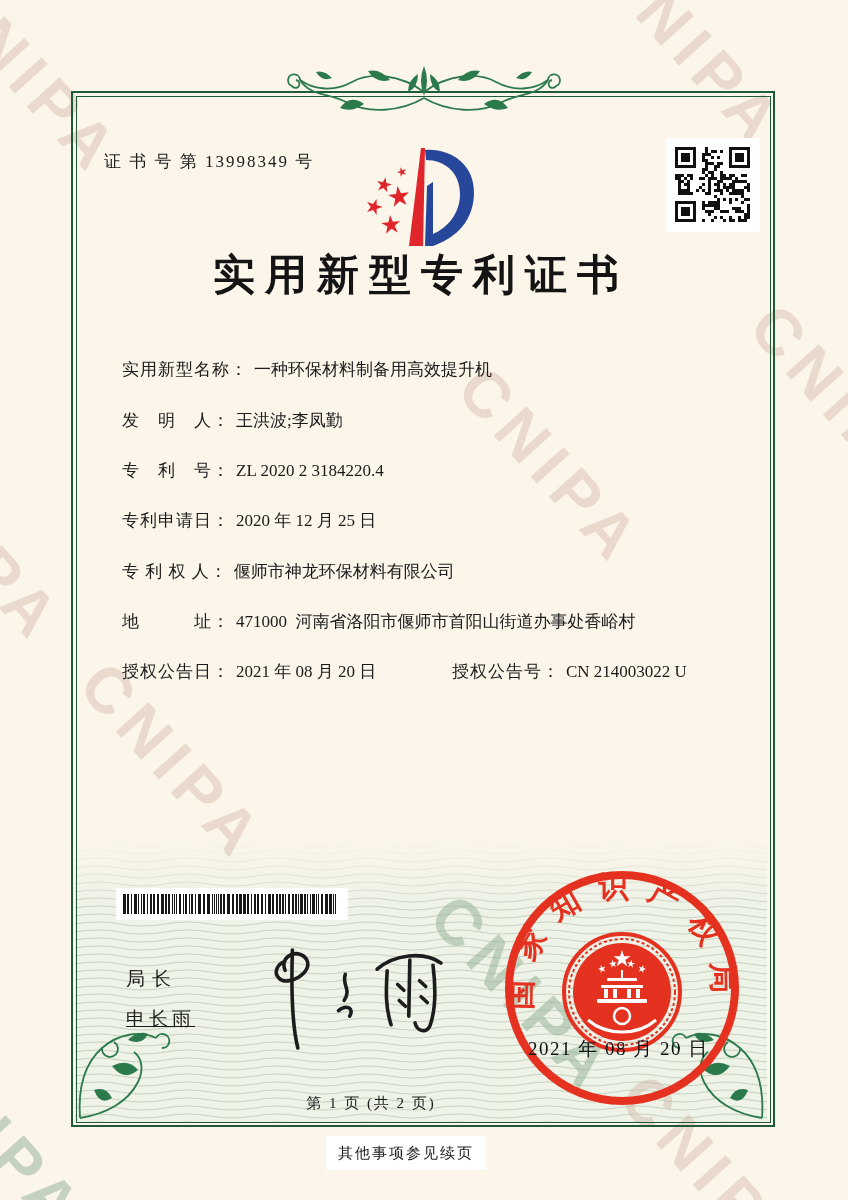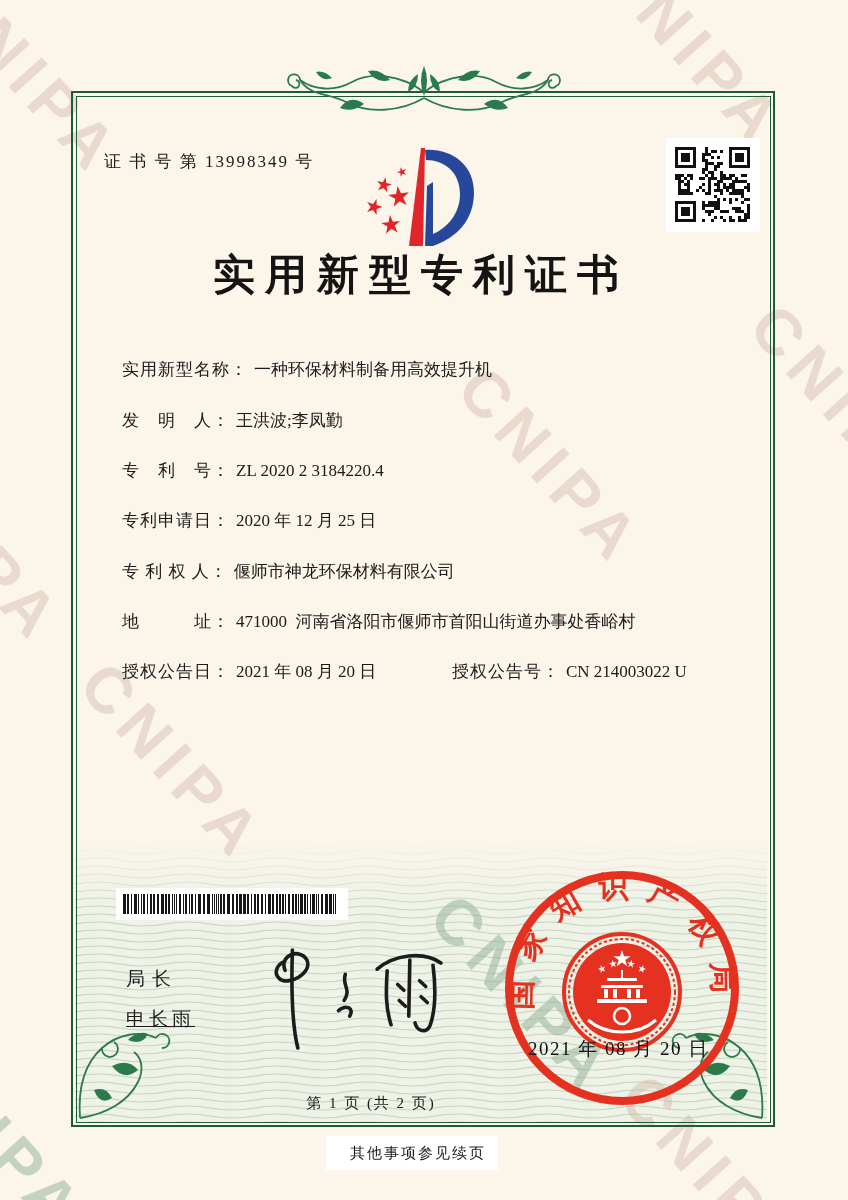--- a/index.html
+++ b/index.html
@@ -43,21 +43,21 @@
   .barcode span{display:inline-block;height:20px;background:#161616;vertical-align:top;}
   .sigtitle{position:absolute;left:126px;top:966px;font-size:19px;letter-spacing:7px;z-index:5;}
   .signame{position:absolute;left:126px;top:1006px;font-size:19px;letter-spacing:4px;z-index:5;text-decoration:underline;}
   .signature{position:absolute;left:250px;top:938px;z-index:5;}
   .sealwrap{position:absolute;left:500px;top:866px;width:244px;height:244px;z-index:6;}
   .sealdate{position:absolute;left:528px;top:1036px;font-size:19px;letter-spacing:1.5px;
             color:#101010;z-index:7;white-space:pre;}
   .pagenum{position:absolute;left:55px;top:1094px;width:632px;text-align:center;
            font-size:15px;letter-spacing:2px;z-index:5;}
   .footnote{position:absolute;left:326px;top:1136px;width:160px;height:34px;background:#fff;
-            z-index:5;text-align:center;padding-left:12px;}
+            z-index:5;text-align:center;}
   .footnote span{font-size:15px;line-height:34px;letter-spacing:2px;}
 </style>
 </head>
 <body>
 
 <svg class="waveband" width="692" height="282">
   <defs>
     <pattern id="wv" width="90" height="8" patternUnits="userSpaceOnUse">
       <path d="M0 4 Q 22.5 0 45 4 T 90 4" fill="none" stroke="#C3D2BE" stroke-width="1"></path>
     </pattern>

